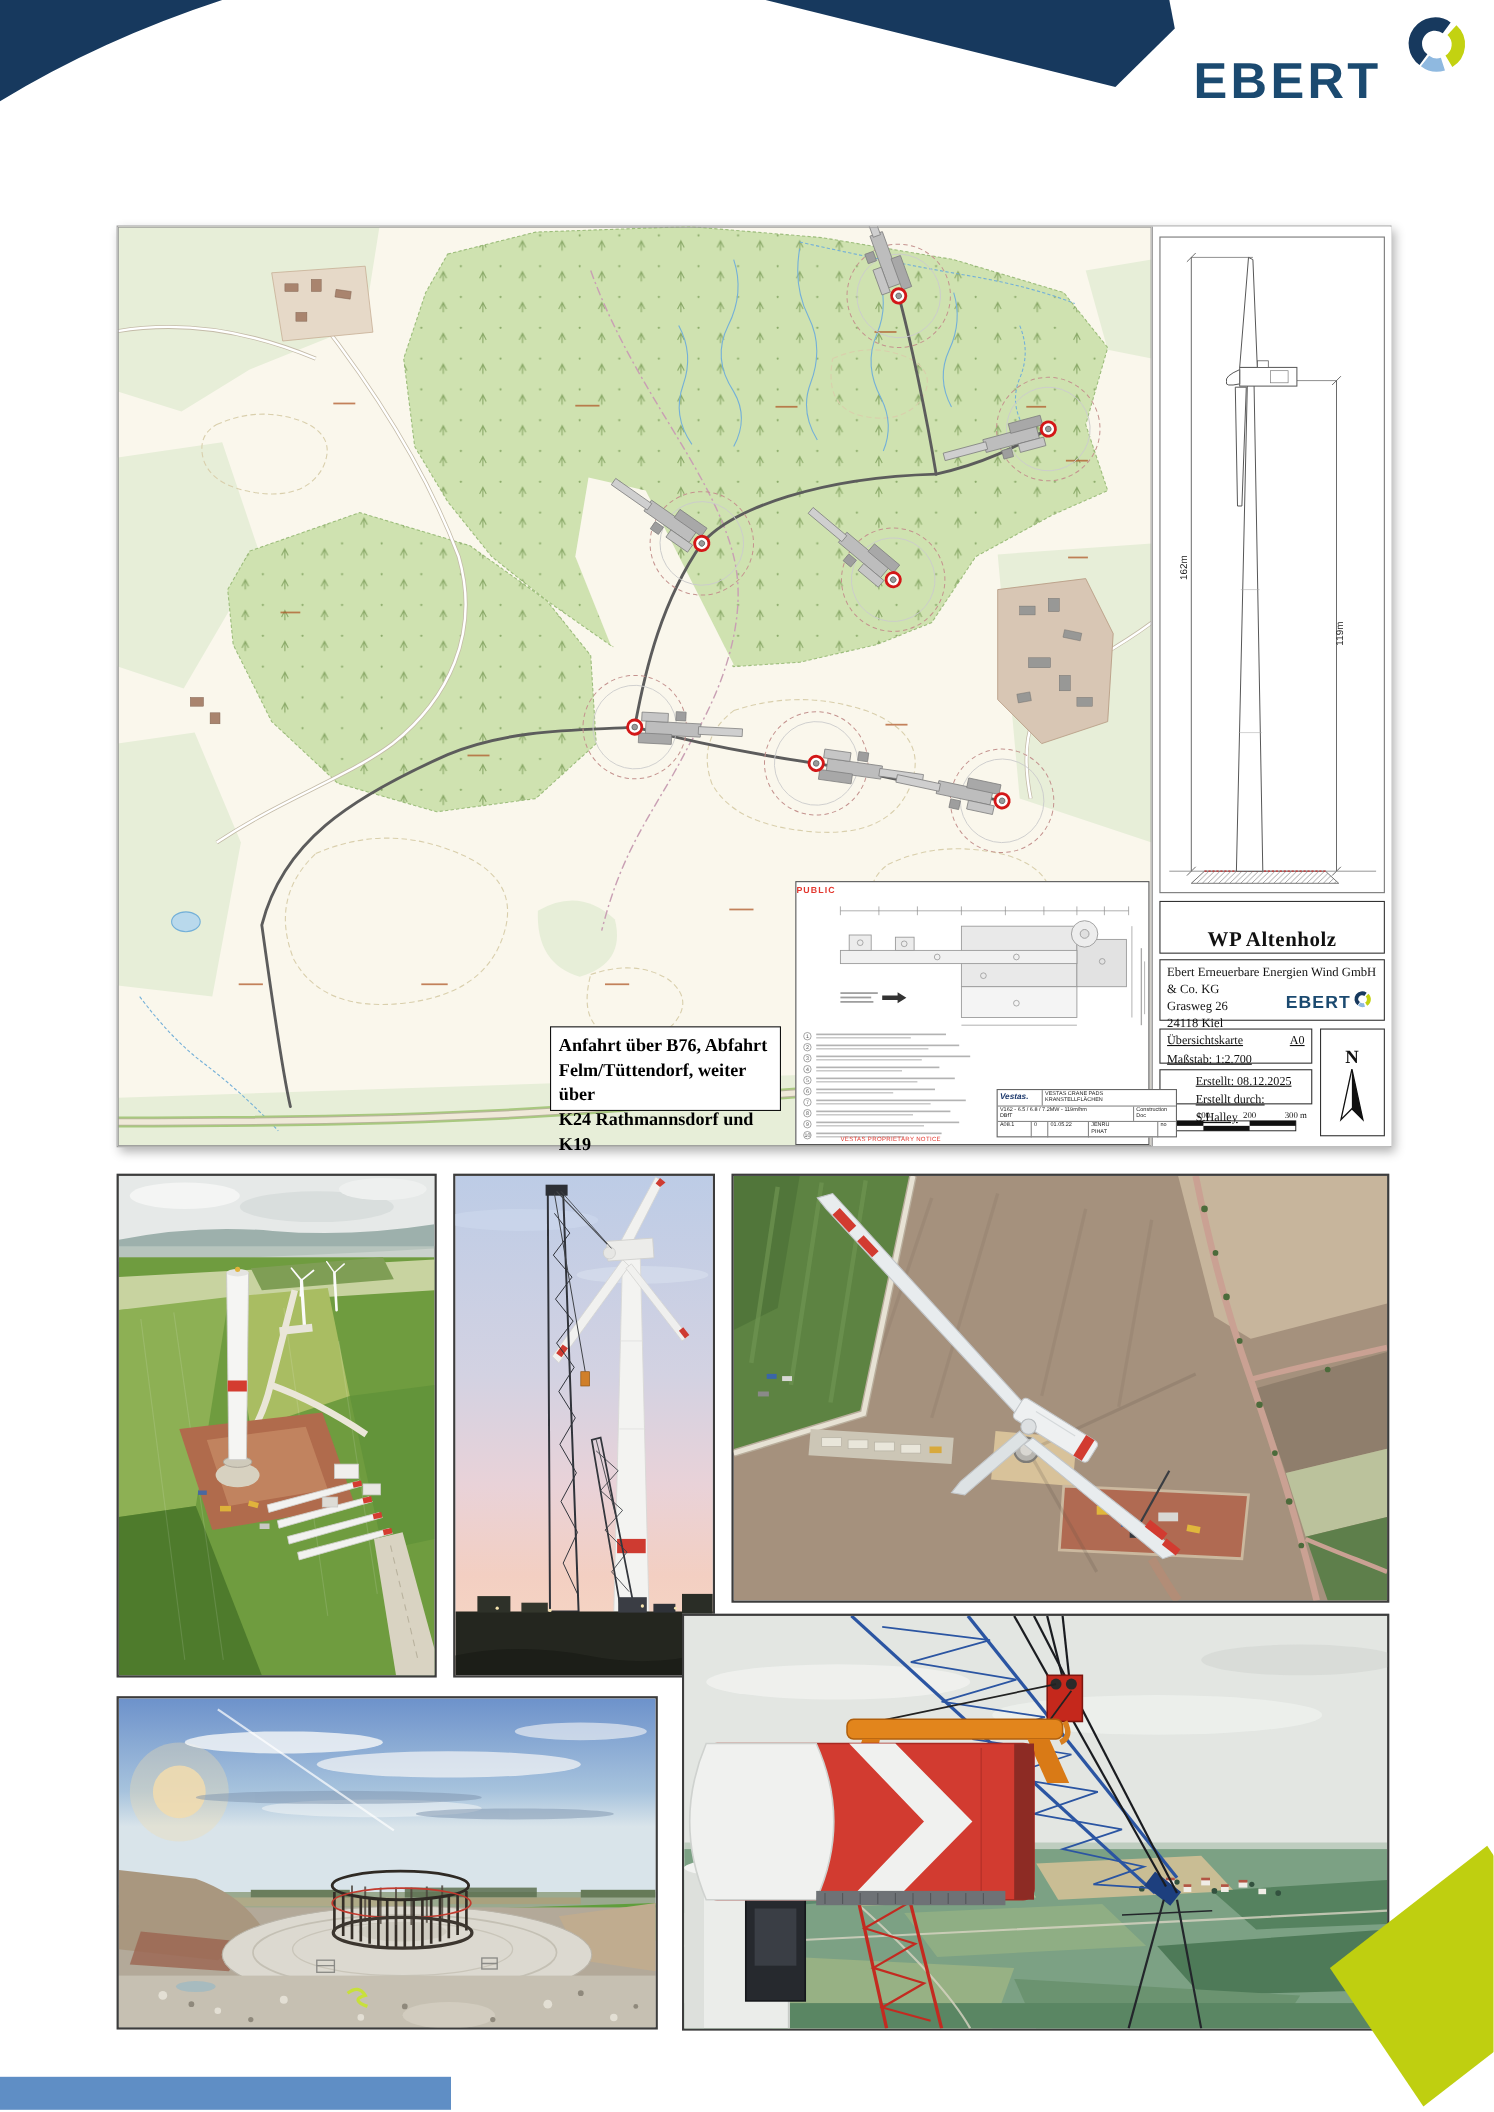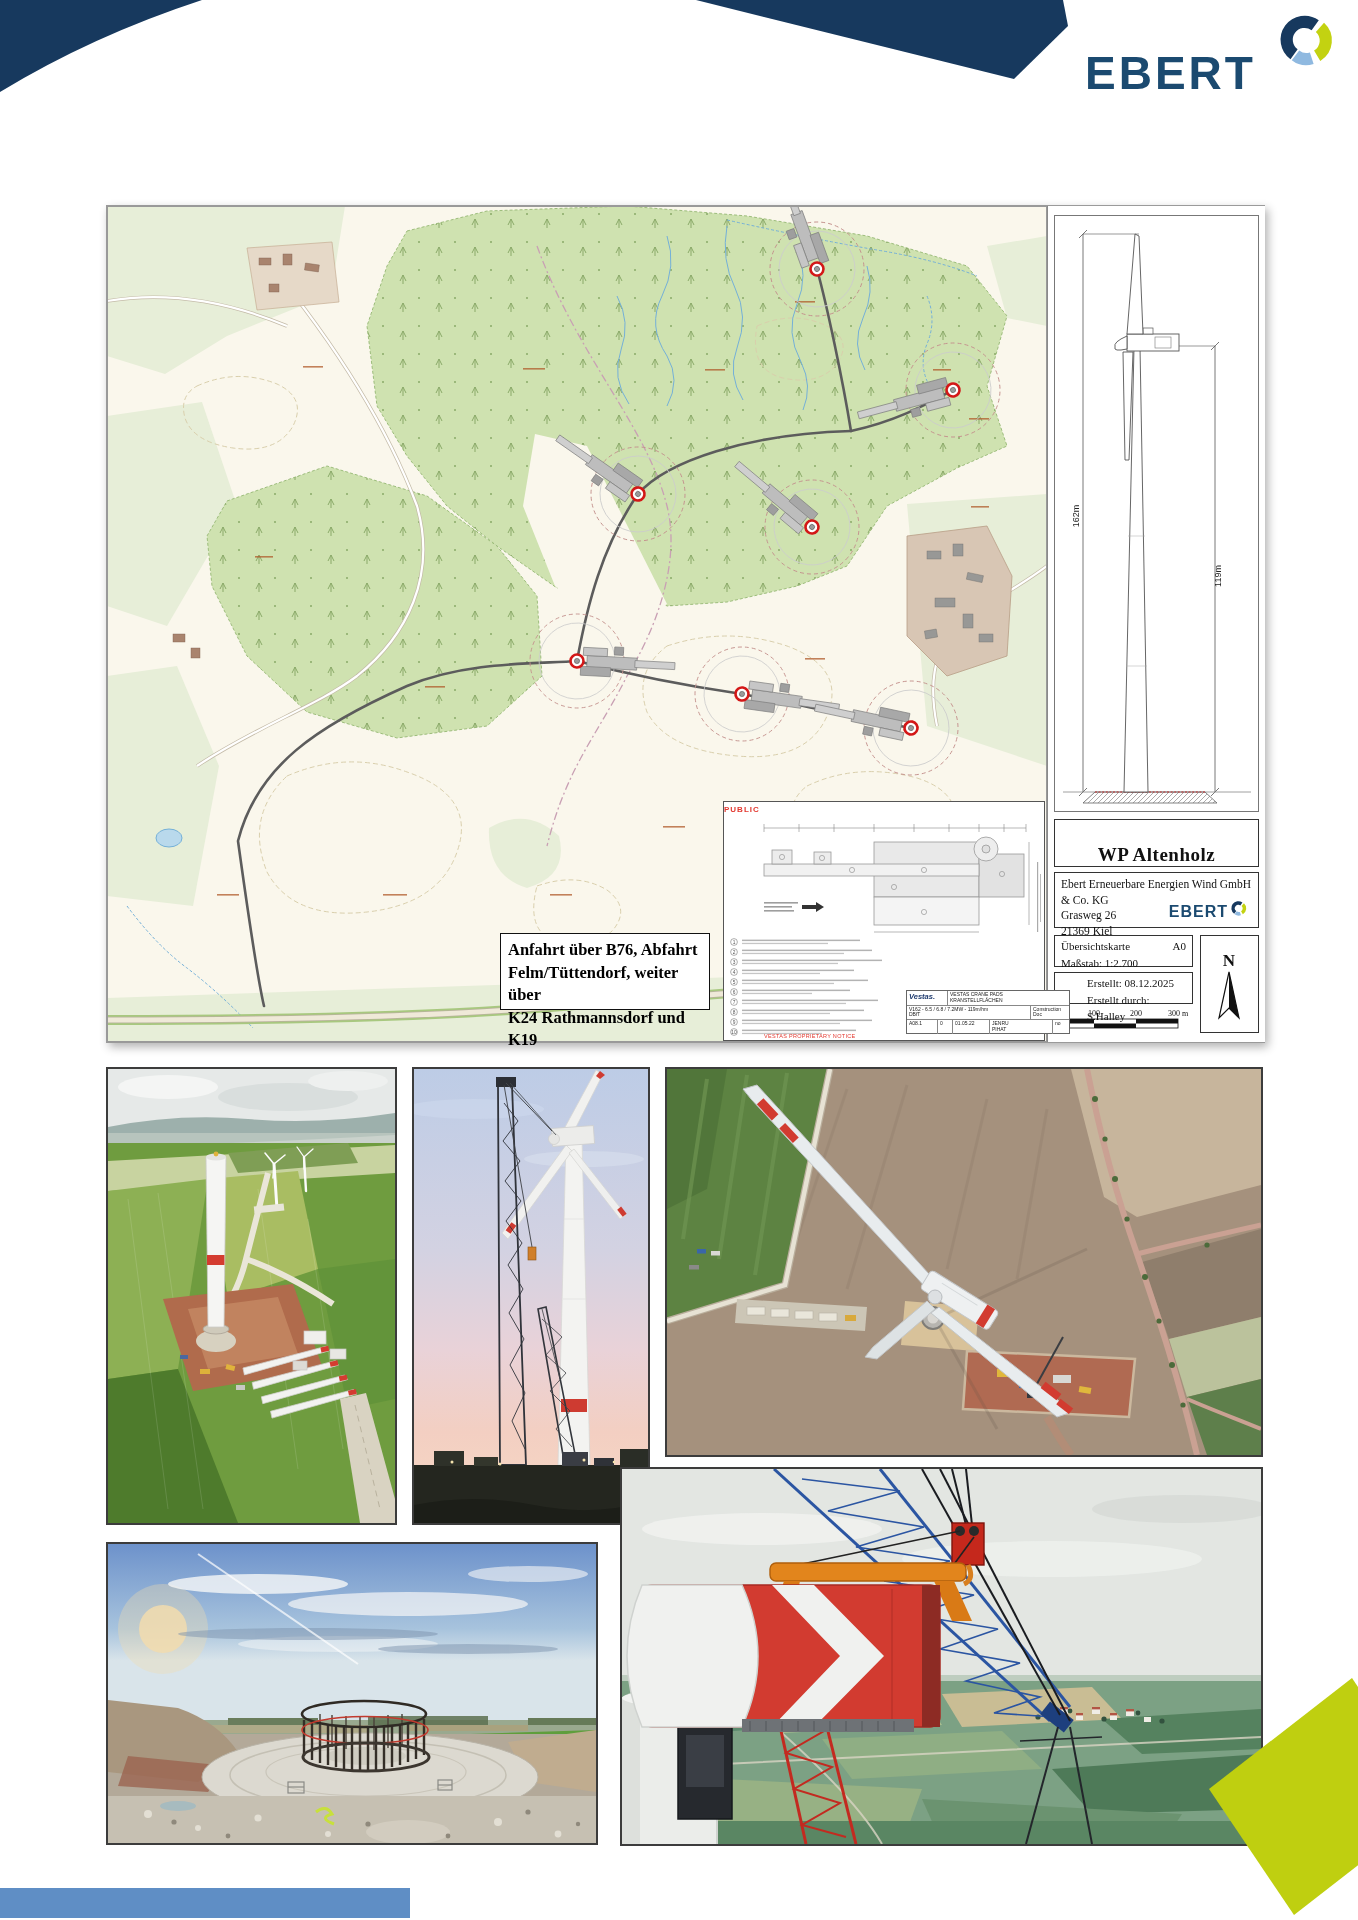--- a/index.html
+++ b/index.html
@@ -12,21 +12,21 @@
   .brand-text{position:absolute;left:1085px;top:50px;font-size:46px;font-weight:bold;
               color:#1b4a70;letter-spacing:3px;line-height:1;}
   
   .map-block{position:absolute;left:106px;top:205px;width:1157px;height:836px;
              background:#fff;border:1px solid #9a9a9a;box-shadow:3px 4px 9px rgba(0,0,0,.30);}
   .right-panel{position:absolute;left:940px;top:0;width:217px;height:836px;background:#fff;
                border-left:1px solid #8a8a8a;font-family:"Liberation Serif",serif;color:#111;}
   .rp-box{position:absolute;border:1px solid #333;background:#fff;box-sizing:border-box;}
   .wp-title{font-size:19px;font-weight:bold;text-align:center;letter-spacing:.5px;}
   .addr{font-size:11.5px;line-height:1.35;padding:4px 6px;}
-  .small-line{font-size:11px;line-height:1.5;padding:2px 6px;}
+  .small-line{font-size:11px;line-height:1.5;padding:2px 6px;text-decoration:underline;}
   .mini-brand{position:absolute;right:10px;bottom:4px;display:flex;align-items:flex-end;gap:2px;}
   .mini-brand span{font-size:16px;font-weight:bold;color:#1b4a70;letter-spacing:1px;
                    font-family:"Liberation Sans",sans-serif;}
   
   .inset{position:absolute;left:616px;top:595px;width:322px;height:240px;background:#fff;
          border:1px solid #555;box-sizing:border-box;}
   .public{position:absolute;left:0;right:0;top:3px;text-align:left;color:#e3372e;
           font-size:8px;font-weight:bold;letter-spacing:1px;font-family:Liberation Sans, sans-serif;}
   .proprietary{position:absolute;left:40px;bottom:1px;color:#e3372e;font-size:5.5px;
           font-family:"Liberation Sans",sans-serif;letter-spacing:.3px;}
@@ -261,21 +261,21 @@
         </svg>
       </div>
 
       <div class="rp-box wp-title" style="left:6px;top:613px;width:205px;height:48px;display:flex;align-items:flex-end;justify-content:center;">
         <span>WP Altenholz</span>
       </div>
 
       <div class="rp-box addr" style="left:6px;top:666px;width:205px;height:56px;">
         <div>Ebert Erneuerbare Energien Wind GmbH &amp; Co. KG</div>
         <div>Grasweg 26</div>
-        <div>21369 Kiel</div>
+        <div>24118 Kiel</div>
         <div class="mini-brand">
           <span>EBERT</span>
           <svg width="18" height="18" viewBox="0 0 56 56" style="margin-bottom:6px;">
             <path d="M16.3,41.8 A16,16 0 0 1 35.4,15.6" fill="none" stroke="#17395e" stroke-width="11"></path>
             <path d="M39.7,17.5 A16,16 0 0 1 37.2,43.1" fill="none" stroke="#c3d211" stroke-width="11"></path>
             <path d="M32.3,45.4 A16,16 0 0 1 17.6,42.8" fill="none" stroke="#8fb9e0" stroke-width="11"></path>
           </svg>
         </div>
       </div>
 

